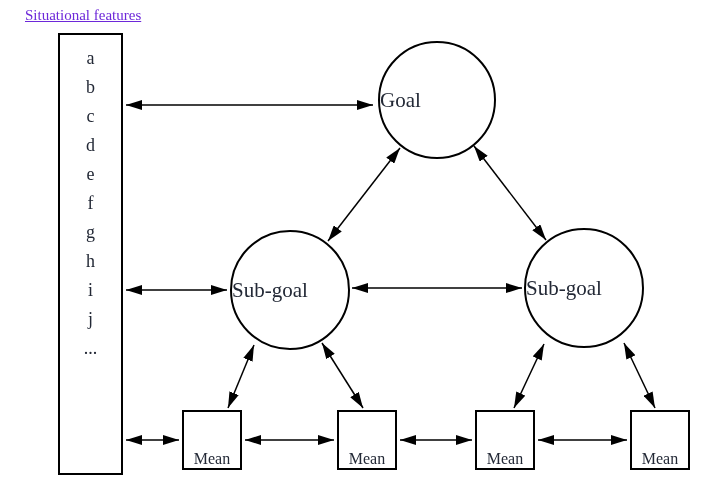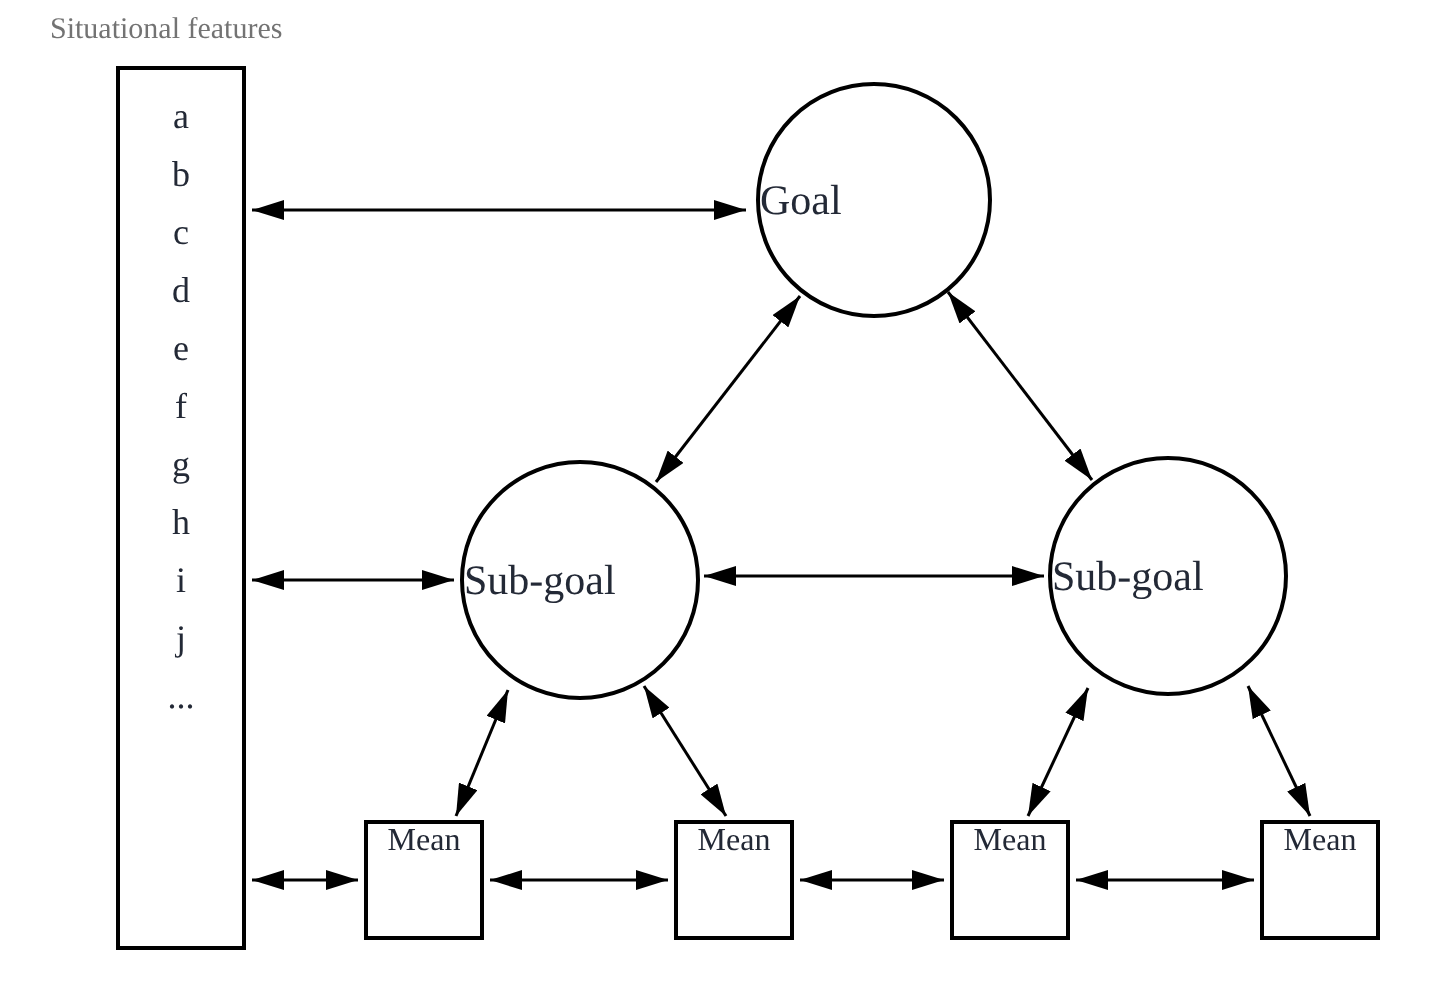--- a/index.html
+++ b/index.html
@@ -14,22 +14,23 @@
     background: #ffffff;
     font-family: "Liberation Serif", "DejaVu Serif", serif;
     color: #232936;
     overflow: hidden;
   }
   .title {
     position: absolute;
     left: 25px;
     top: 7px;
     font-size: 15px;
-    color: #737373;
+    color: #6d28d9;
     white-space: nowrap;
+    text-decoration: underline;
   }
   .feature-box {
     position: absolute;
     left: 58px;
     top: 33px;
     width: 65px;
     height: 442px;
     border: 2px solid #000000;
     box-sizing: border-box;
     background: #ffffff;
@@ -62,21 +63,21 @@
   #subgoal-right { left: 524px; top: 228px; width: 120px; height: 120px; }
   .node-square {
     position: absolute;
     top: 410px;
     width: 60px;
     height: 60px;
     border: 2px solid #000000;
     box-sizing: border-box;
     background: #ffffff;
     display: flex;
-    align-items: flex-start;
+    align-items: flex-end;
     justify-content: center;
   }
   .node-square .label {
     font-size: 16px;
     color: #232936;
   }
   #mean-1 { left: 182px; }
   #mean-2 { left: 337px; }
   #mean-3 { left: 475px; }
   #mean-4 { left: 630px; }

